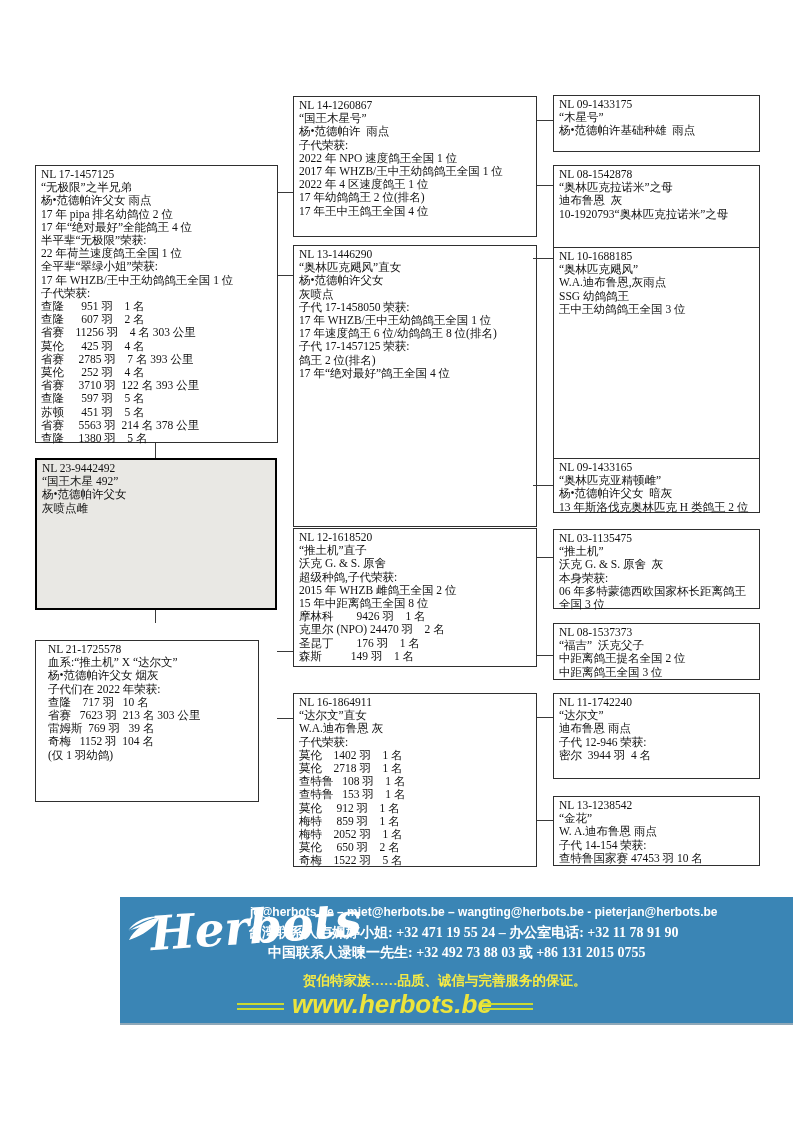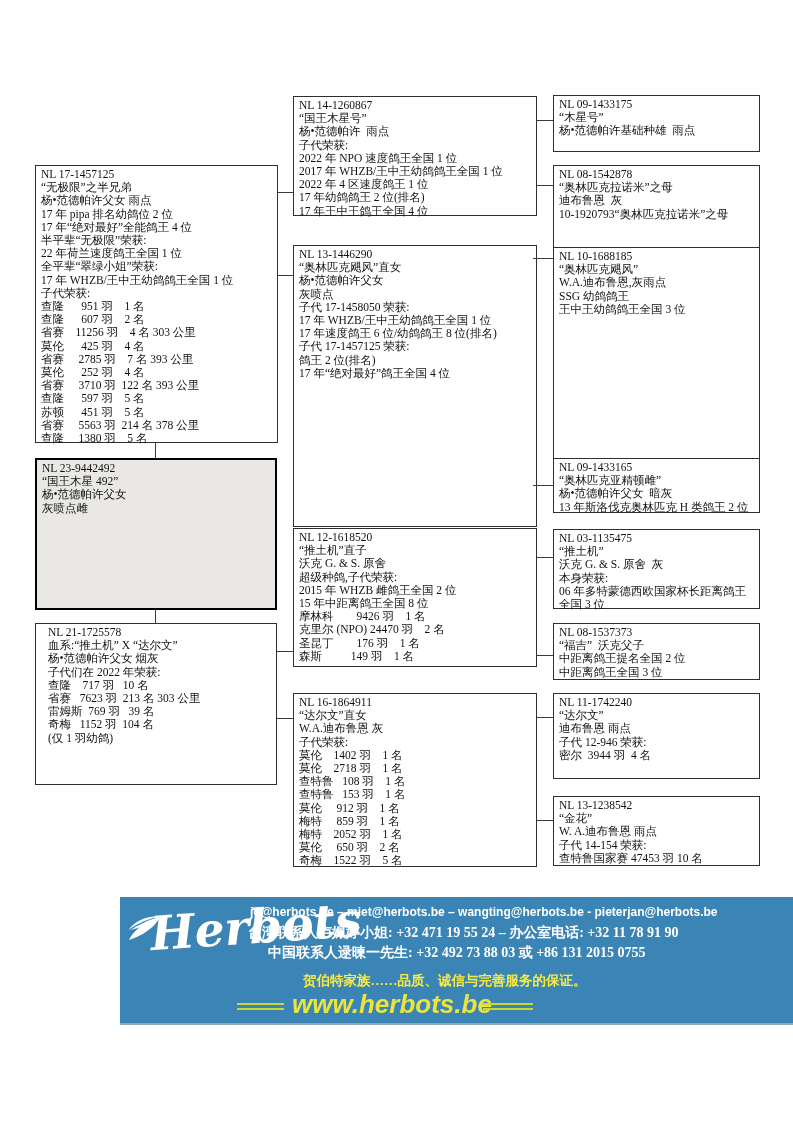--- a/index.html
+++ b/index.html
@@ -60,33 +60,33 @@
       <div class="ln">苏顿      451 羽    5 名</div>
       <div class="ln">省赛     5563 羽  214 名 378 公里</div>
       <div class="ln">查隆     1380 羽    5 名</div>
     </div>
   <div class="pbox subject" style="left:35px;top:458px;width:242px;height:152px;">
       <div class="ln">NL 23-9442492</div>
       <div class="ln">“国王木星 492”</div>
       <div class="ln">杨•范德帕许父女</div>
       <div class="ln">灰喷点雌</div>
     </div>
-  <div class="pbox" style="left:35px;top:623px;width:242px;height:162px;padding-left:12px;">
+  <div class="pbox" style="left:35px;top:640px;width:224px;height:162px;padding-left:12px;">
       <div class="ln">NL 21-1725578</div>
       <div class="ln">血系:“推土机” X “达尔文”</div>
       <div class="ln">杨•范德帕许父女 烟灰</div>
       <div class="ln">子代们在 2022 年荣获:</div>
       <div class="ln">查隆    717 羽   10 名</div>
       <div class="ln">省赛   7623 羽  213 名 303 公里</div>
       <div class="ln">雷姆斯  769 羽   39 名</div>
       <div class="ln">奇梅   1152 羽  104 名</div>
       <div class="ln">(仅 1 羽幼鸽)</div>
     </div>
 
-  <div class="pbox" style="left:293px;top:96px;width:244px;height:120px;">
+  <div class="pbox" style="left:293px;top:96px;width:244px;height:141px;">
       <div class="ln">NL 14-1260867</div>
       <div class="ln">“国王木星号”</div>
       <div class="ln">杨•范德帕许  雨点</div>
       <div class="ln">子代荣获:</div>
       <div class="ln">2022 年 NPO 速度鸽王全国 1 位</div>
       <div class="ln">2017 年 WHZB/王中王幼鸽鸽王全国 1 位</div>
       <div class="ln">2022 年 4 区速度鸽王 1 位</div>
       <div class="ln">17 年幼鸽鸽王 2 位(排名)</div>
       <div class="ln">17 年王中王鸽王全国 4 位</div>
     </div>

